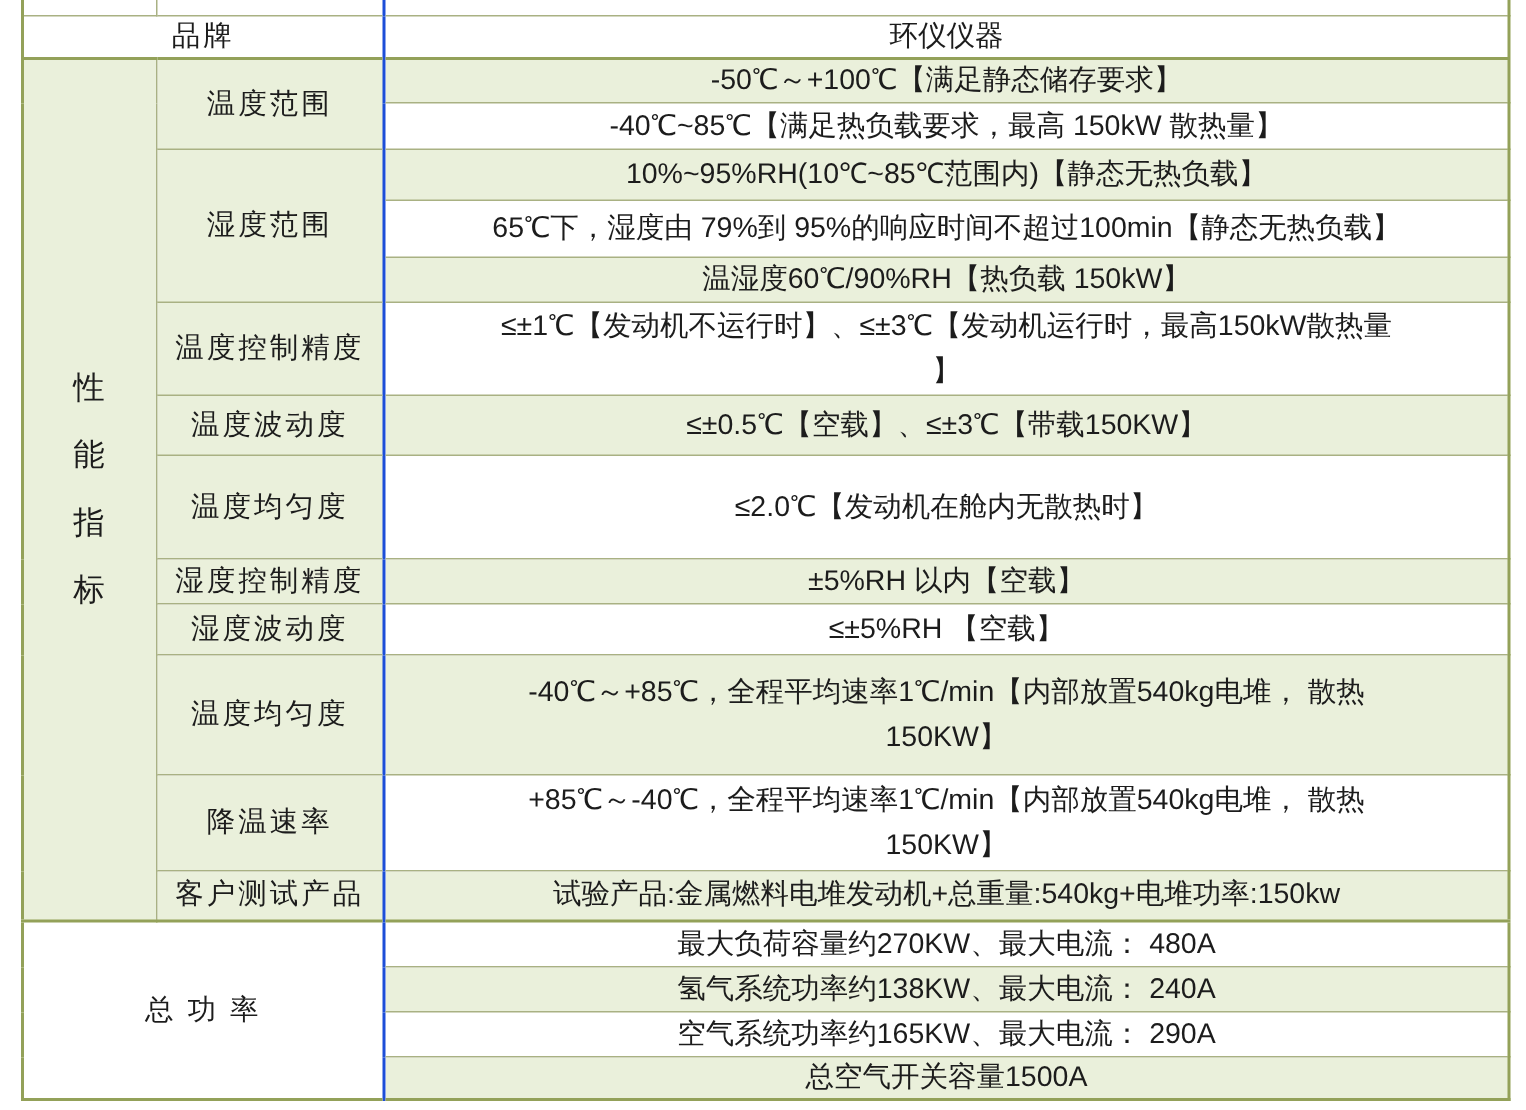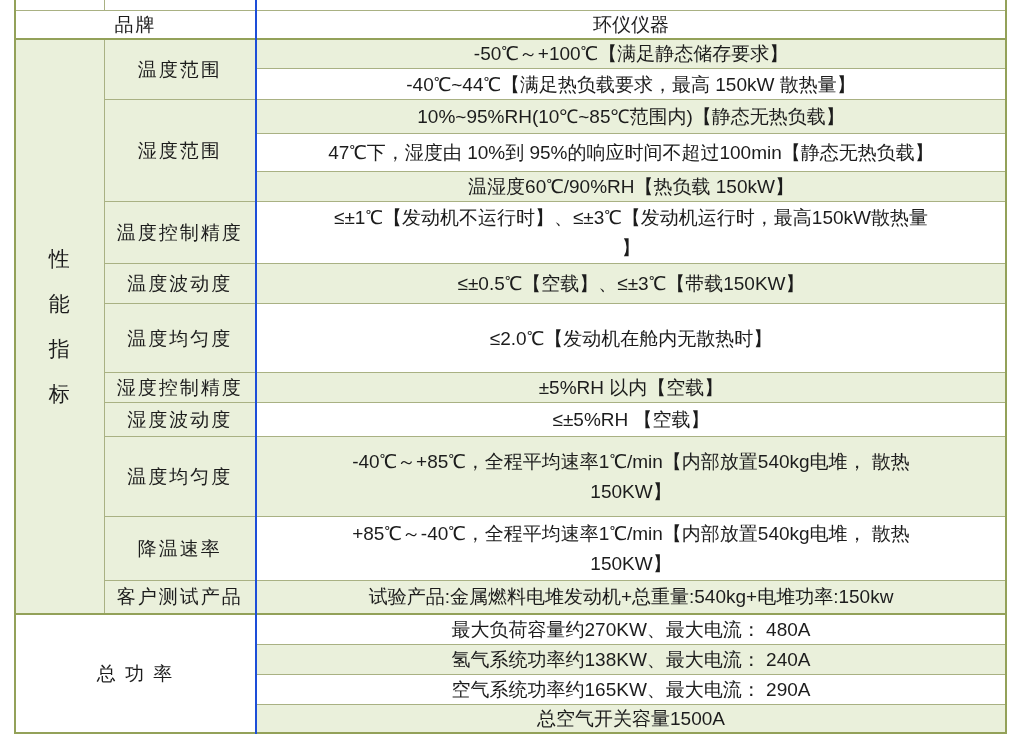--- a/index.html
+++ b/index.html
@@ -54,29 +54,29 @@
 
       <tr style="height:30px">
         <td rowspan="13" class="green side-cell sec-top">性
 能
 指
 标</td>
         <td rowspan="2" class="green label-cell sec-top">温度范围</td>
         <td class="green vline sec-top">-50℃～+100℃【满足静态储存要求】</td>
       </tr>
       <tr style="height:31px">
-        <td class="white vline">-40℃~44℃【满足热负载要求，最高 150kW 散热量】</td>
+        <td class="white vline">-40℃~85℃【满足热负载要求，最高 150kW 散热量】</td>
       </tr>
 
       <tr style="height:34px">
         <td rowspan="3" class="green label-cell">湿度范围</td>
         <td class="green vline">10%~95%RH(10℃~85℃范围内)【静态无热负载】</td>
       </tr>
       <tr style="height:38px">
-        <td class="white vline">47℃下，湿度由 10%到 95%的响应时间不超过100min【静态无热负载】</td>
+        <td class="white vline">65℃下，湿度由 79%到 95%的响应时间不超过100min【静态无热负载】</td>
       </tr>
       <tr style="height:30px">
         <td class="green vline">温湿度60℃/90%RH【热负载 150kW】</td>
       </tr>
 
       <tr style="height:62px">
         <td class="green label-cell">温度控制精度</td>
         <td class="white vline two-line">≤±1℃【发动机不运行时】、≤±3℃【发动机运行时，最高150kW散热量
 】</td>
       </tr>

